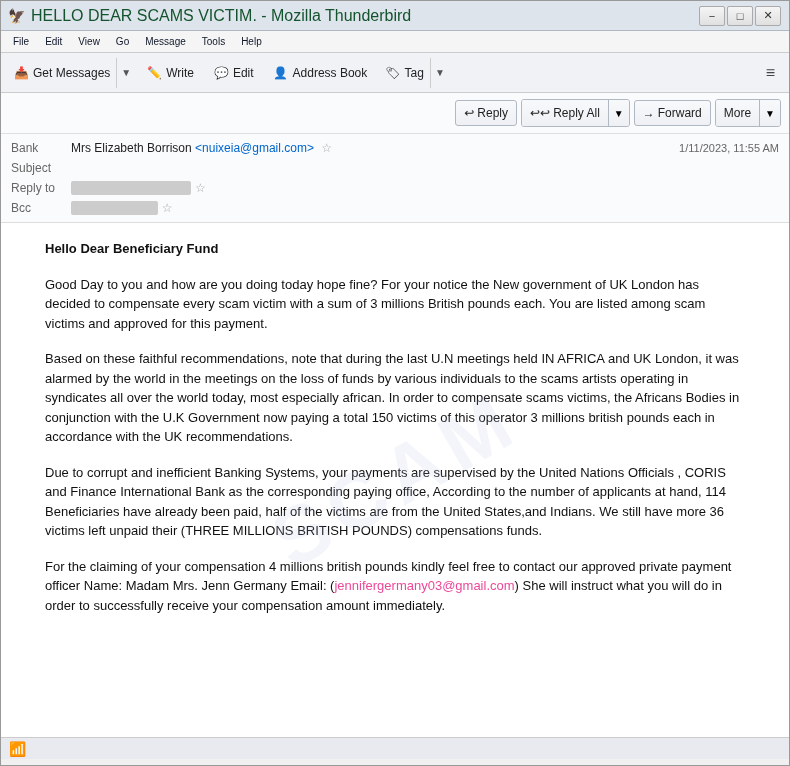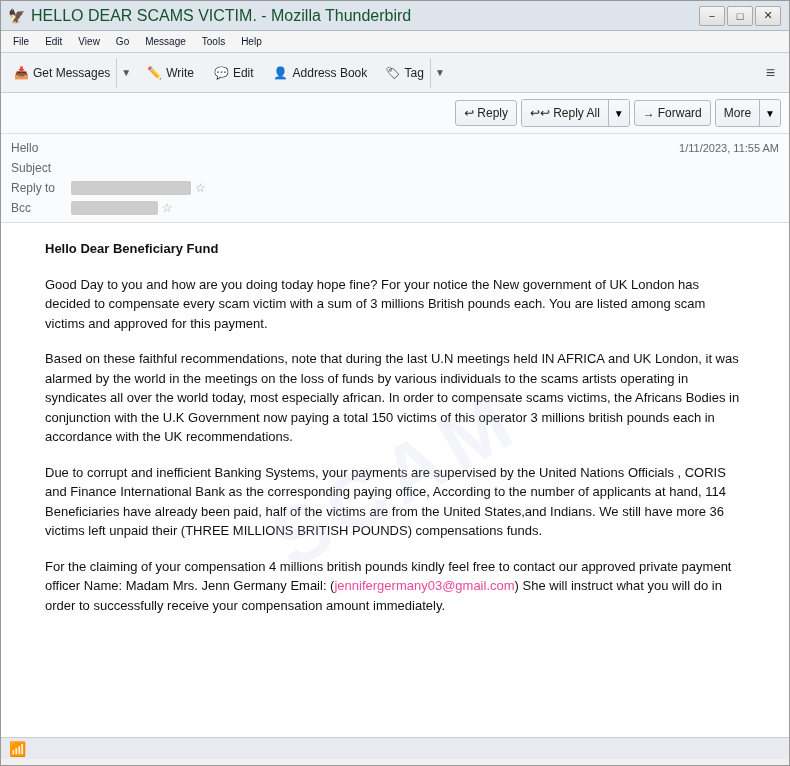--- a/index.html
+++ b/index.html
@@ -362,21 +362,26 @@
     <div class="email-action-split">
       <button class="main">
         <span>More</span>
       </button>
       <button class="arr">▼</button>
     </div>
   </div>
 
   <div class="email-meta">
     <div class="meta-row">
-      <span class="meta-label">Hello</span>
+      <span class="meta-label">Bank</span>
+      <span class="meta-value">
+        <span>Mrs Elizabeth Borrison</span>
+        <span style="color:#0066cc;">&lt;nuixeia@gmail.com&gt;</span>
+        <span class="star-icon">☆</span>
+      </span>
       <span class="meta-date">1/11/2023, 11:55 AM</span>
     </div>
     <div class="meta-row">
       <span class="meta-label">Subject</span>
     </div>
     <div class="meta-row">
       <span class="meta-label">Reply to</span>
       <span class="blurred-text">&nbsp;&nbsp;&nbsp;&nbsp;&nbsp;&nbsp;&nbsp;&nbsp;&nbsp;&nbsp;&nbsp;&nbsp;&nbsp;&nbsp;&nbsp;&nbsp;&nbsp;&nbsp;&nbsp;&nbsp;&nbsp;&nbsp;&nbsp;&nbsp;&nbsp;&nbsp;&nbsp;&nbsp;&nbsp;&nbsp;&nbsp;&nbsp;&nbsp;&nbsp;&nbsp;&nbsp;</span>
       <span class="star-icon">☆</span>
     </div>

